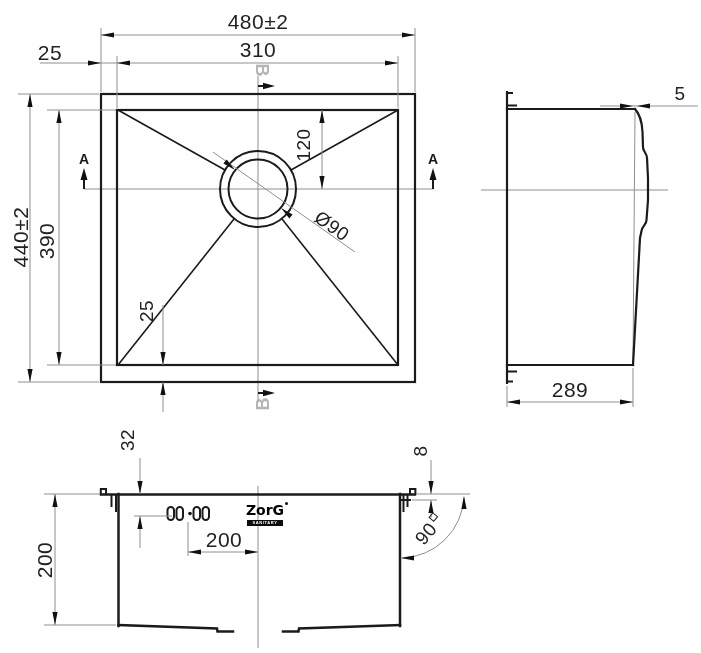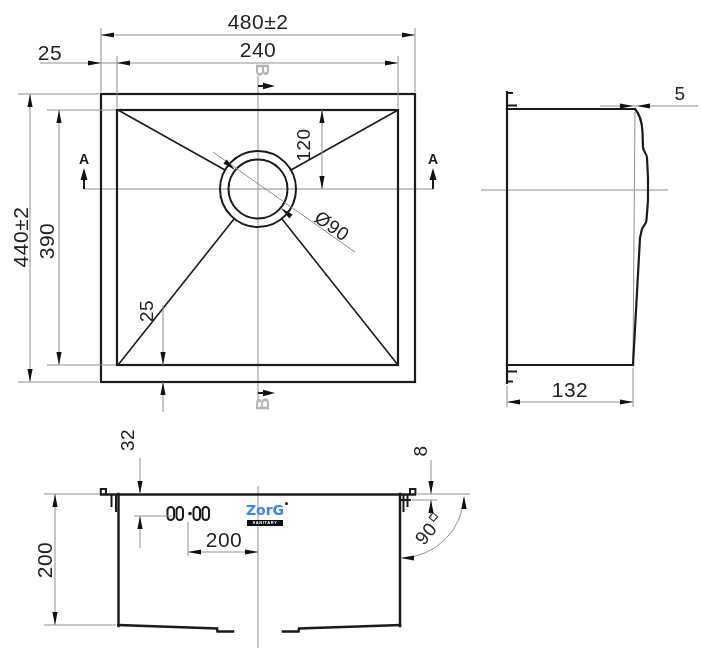--- a/index.html
+++ b/index.html
@@ -17,21 +17,21 @@
   .sm{font-size:19px;}
   .rotccw{transform:translate(-50%,-50%) rotate(-90deg);}
   .rotcw{transform:translate(-50%,-50%) rotate(90deg);}
   .rot35{transform:translate(-50%,-50%) rotate(35deg);}
   .rotm50{transform:translate(-50%,-50%) rotate(-50deg);}
   .seclbl{font-size:14px;font-weight:600;color:#1a1a1a;letter-spacing:0;}
   .blbl{font-size:18px;font-weight:600;color:#b5b5b5;letter-spacing:0;}
   .degsq{display:inline-block;width:4.5px;height:4.5px;border:1.3px solid #222;
          margin-left:3px;vertical-align:top;margin-top:1px;}
   .logo{position:absolute;left:243px;top:501px;width:44px;text-align:center;}
-  .logo .brand{font-weight:900;font-size:14px;color:#3b82f6;letter-spacing:0;line-height:13px;
+  .logo .brand{font-weight:900;font-size:14px;color:#000000;letter-spacing:0;line-height:13px;
                font-family:"DejaVu Sans",sans-serif;position:relative;display:inline-block;}
   .logo .regdot{position:absolute;right:-4px;top:-2px;width:3px;height:3px;background:#0d0d0d;border-radius:50%;}
   .logo .bar{margin:0 auto;margin-top:1px;width:36px;height:6px;background:#0d0d0d;color:#fff;
              font-size:4px;line-height:6px;letter-spacing:0.6px;font-weight:700;text-align:center;}
 </style>
 </head>
 <body>
 
 <div class="canvas">
 
@@ -185,34 +185,34 @@
     <line class="thin" x1="412" y1="500" x2="437" y2="500"></line>
     <line class="thin" x1="417" y1="494" x2="470" y2="494"></line>
 
     <path class="thin" d="M402,558 A64,64 0 0 0 464,497"></path>
     <polygon class="arr" points="401,558 414,555.4 414,560.6"></polygon>
     <polygon class="arr" points="464,496 461.4,509 466.6,509"></polygon>
   </g>
 </svg>
 
 <div class="lbl" style="left:258px;top:21px;">480±2</div>
-<div class="lbl" style="left:258px;top:49px;">240</div>
+<div class="lbl" style="left:258px;top:49px;">310</div>
 <div class="lbl" style="left:50px;top:52px;">25</div>
 <div class="lbl rotccw" style="left:20px;top:237px;">440±2</div>
 <div class="lbl rotccw" style="left:46px;top:241px;">390</div>
 <div class="lbl sm rotccw" style="left:303px;top:145px;">120</div>
 <div class="lbl sm rotccw" style="left:146px;top:311px;">25</div>
 <div class="lbl sm rot35" style="left:332px;top:226px;">Ø90</div>
 <div class="lbl seclbl" style="left:84px;top:159px;">A</div>
 <div class="lbl seclbl" style="left:433px;top:159px;">A</div>
 <div class="lbl blbl rotcw" style="left:262px;top:70px;">B</div>
 <div class="lbl blbl rotccw" style="left:263px;top:404px;">B</div>
 
 <div class="lbl sm" style="left:680px;top:93px;">5</div>
-<div class="lbl" style="left:570px;top:389px;">132</div>
+<div class="lbl" style="left:570px;top:389px;">289</div>
 
 <div class="lbl rotccw" style="left:44px;top:560px;">200</div>
 <div class="lbl sm rotccw" style="left:127px;top:440px;">32</div>
 <div class="lbl" style="left:224px;top:539px;">200</div>
 <div class="lbl sm rotccw" style="left:420px;top:451px;">8</div>
 <div class="lbl sm rotm50" style="left:429px;top:530px;">
   <span>90</span><span class="degsq"></span>
 </div>
 
 <div class="logo">

